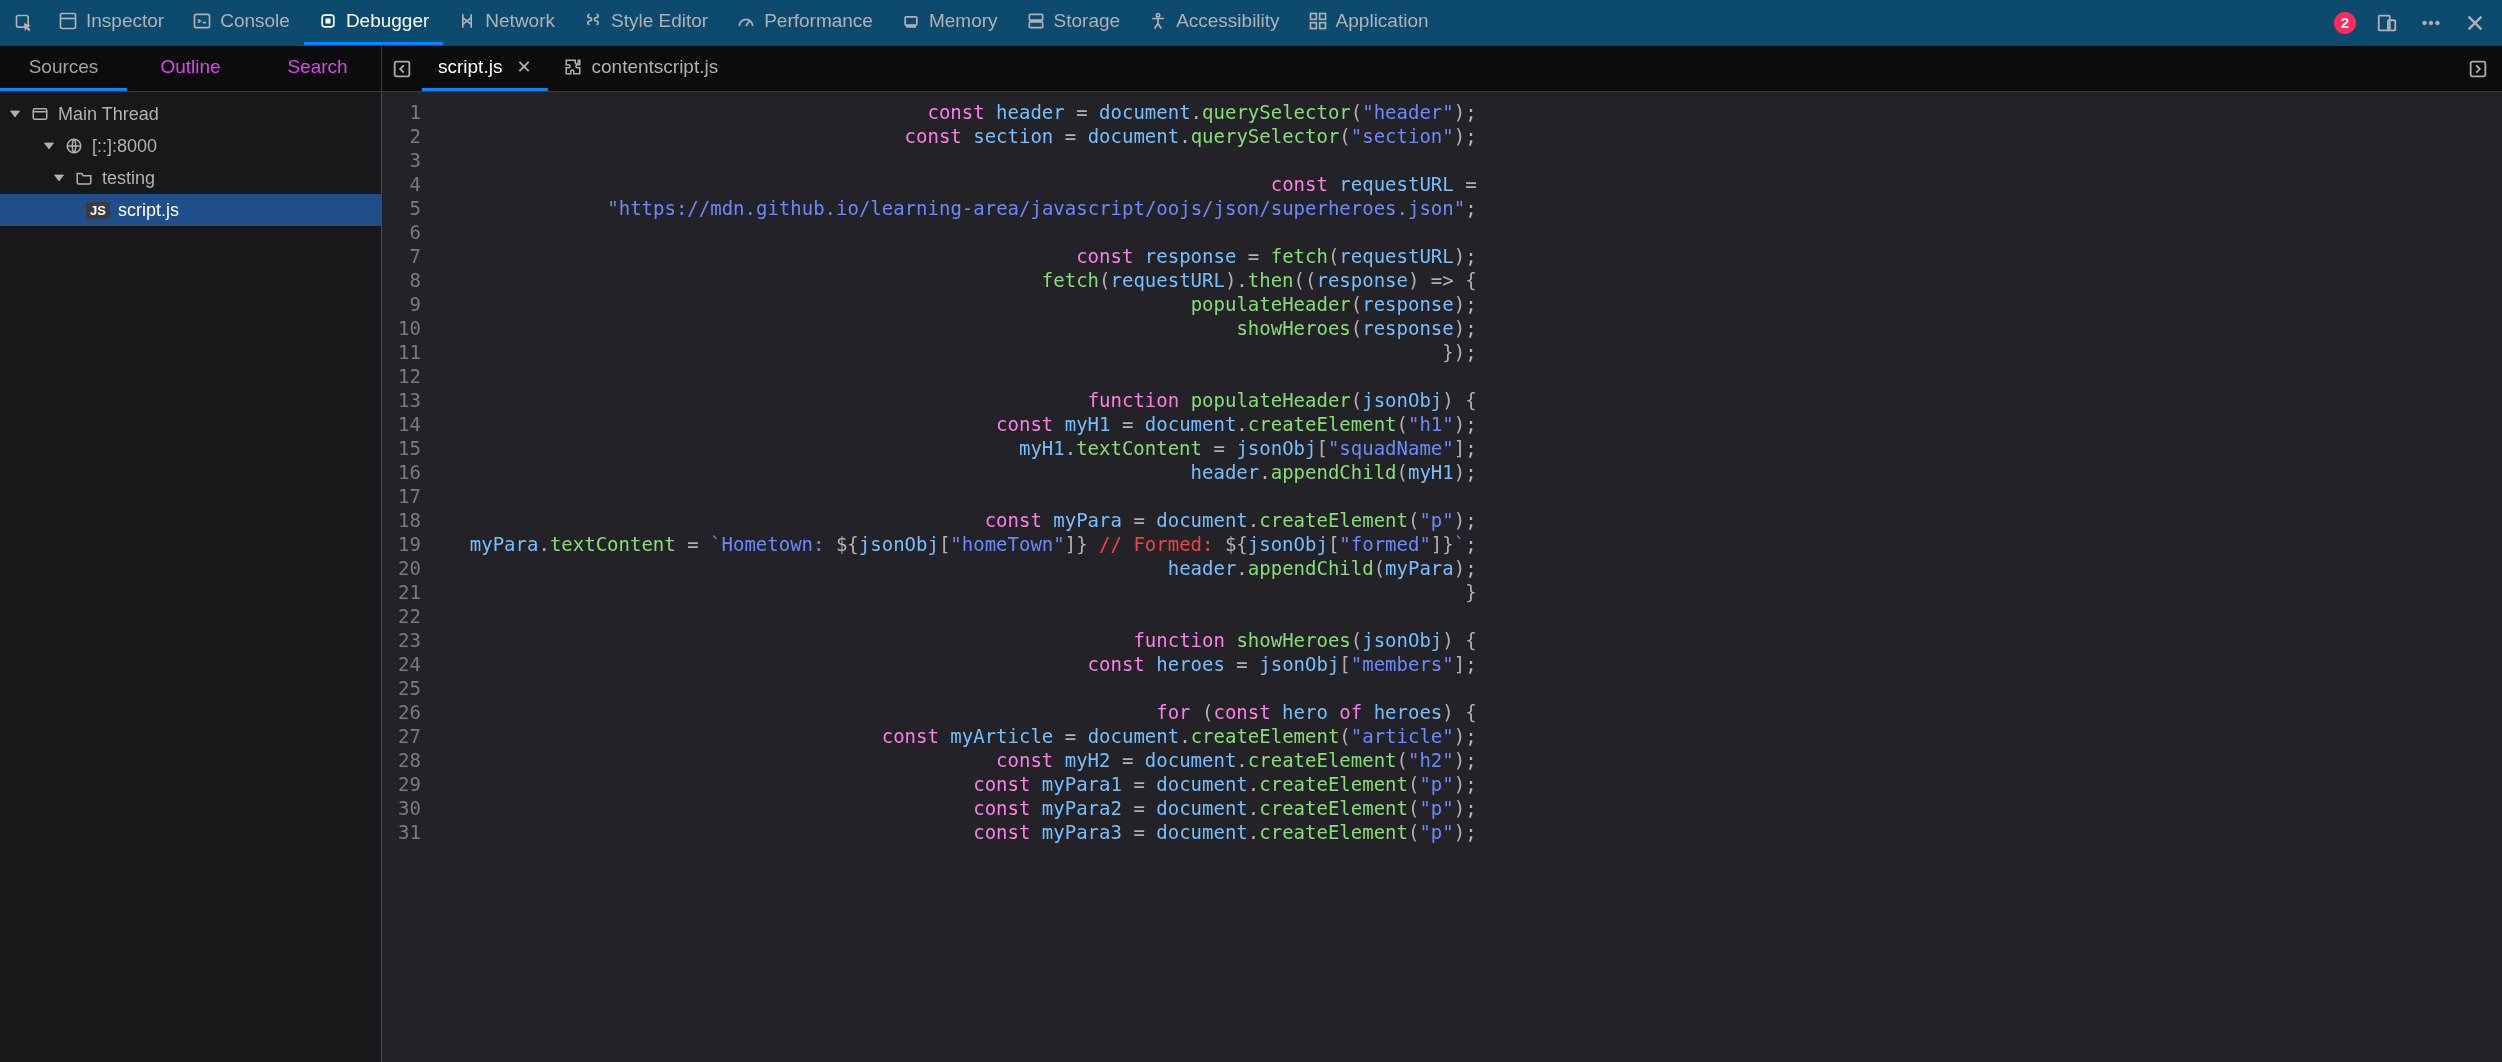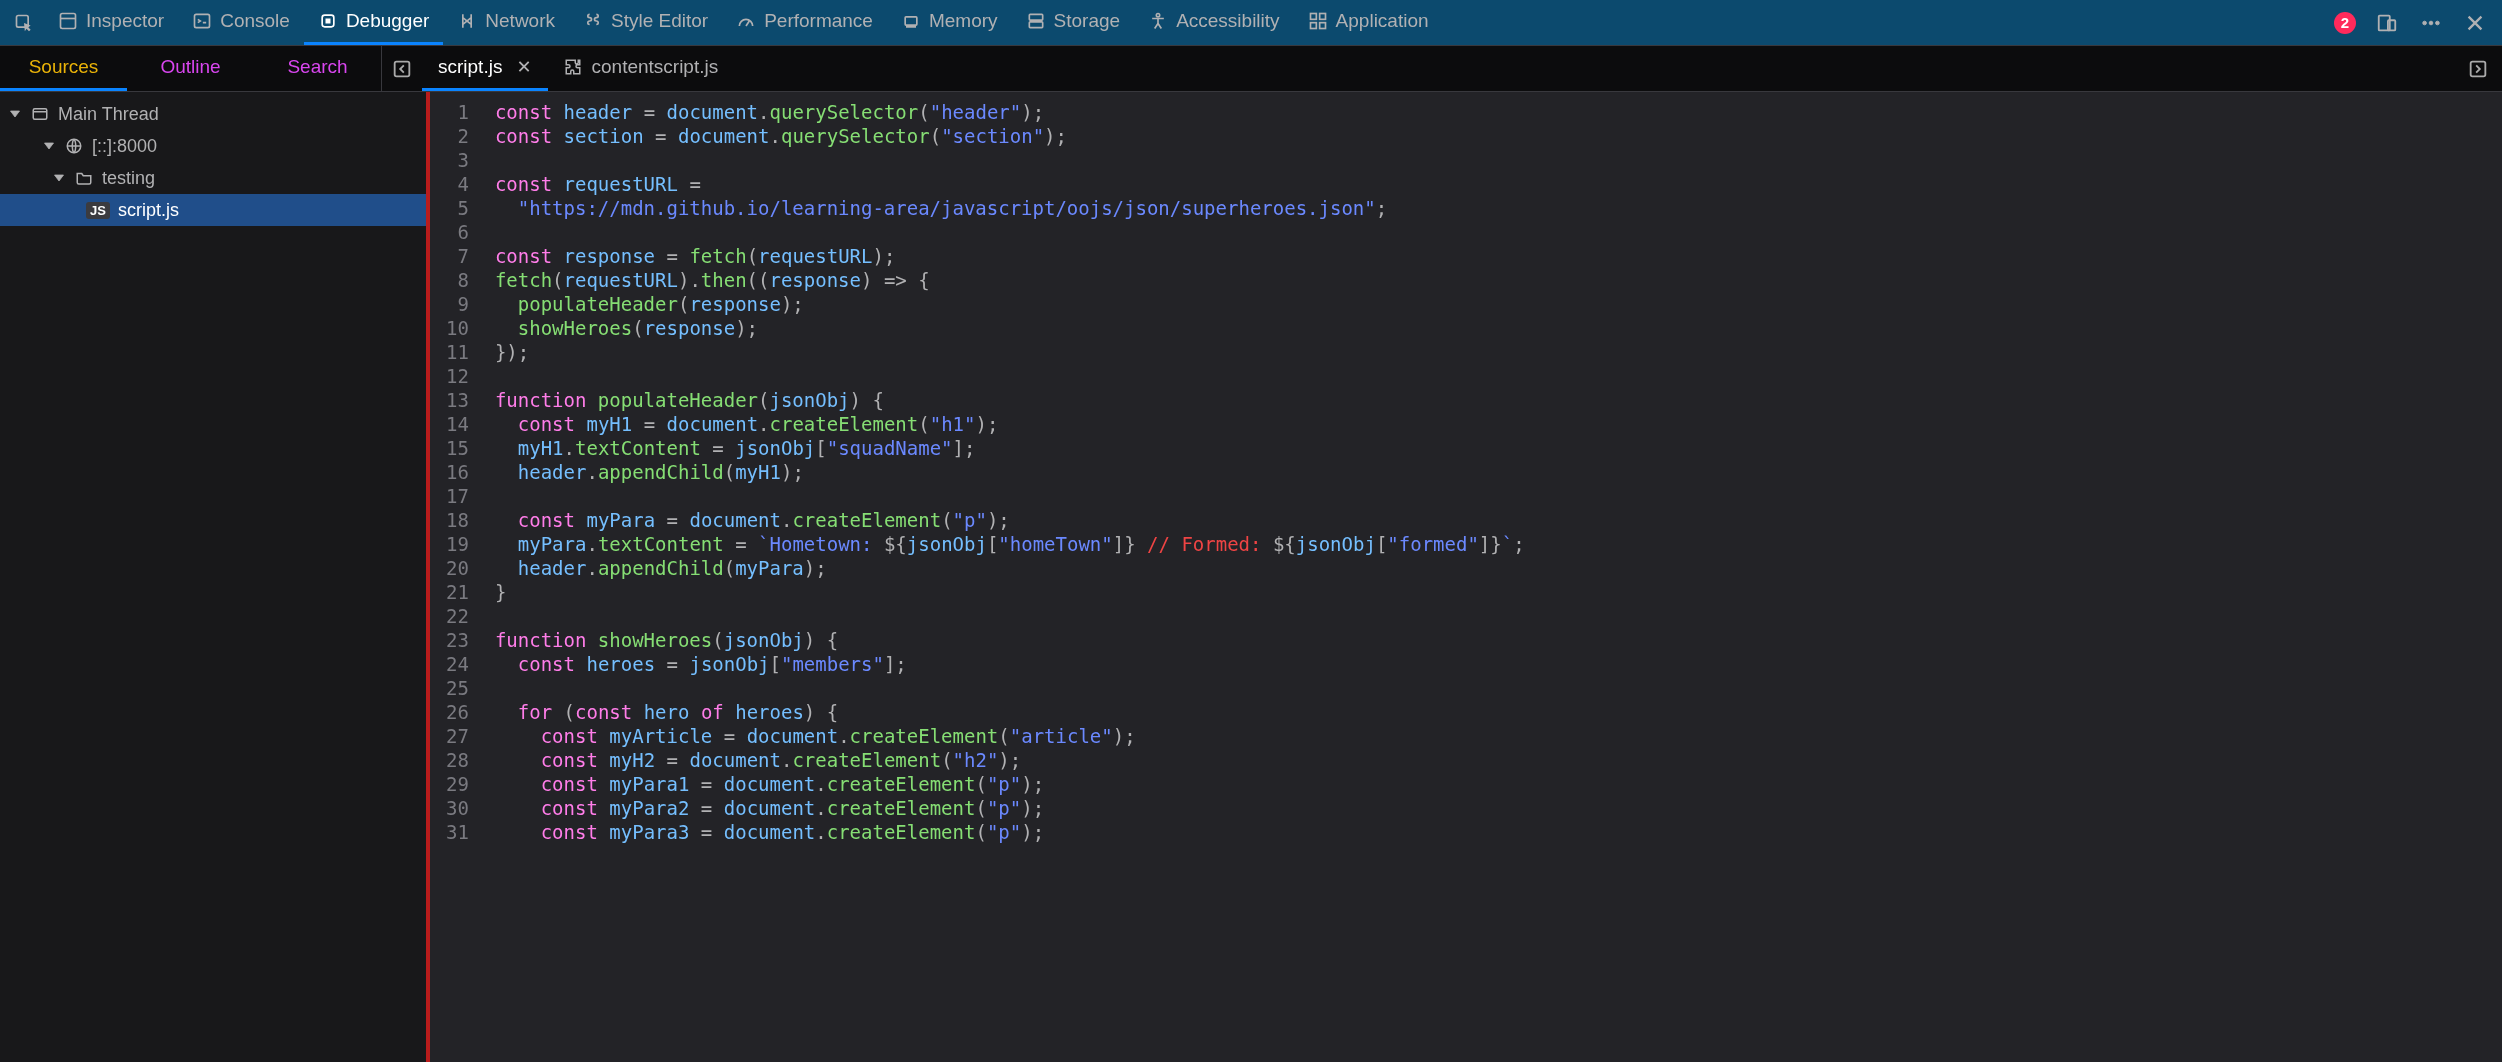--- a/index.html
+++ b/index.html
@@ -61,21 +61,21 @@
     display:flex;
     border-right:1px solid #38383d;
     height:100%;
   }
   .panel-tab {
     flex:1;
     display:flex; align-items:center; justify-content:center;
     color:#d946ef; cursor:pointer; font-size:19px;
     border-bottom:3px solid transparent;
   }
-  .panel-tab.active { color:#eab308; border-bottom-color:#0a84ff; }
+  .panel-tab.active { color:#a3a3a3; border-bottom-color:#0a84ff; }
 
   .file-tabs { flex:1; display:flex; align-items:center; position:relative; }
   .file-tabs .back-arrow {
     width:40px; height:100%;
     display:flex; align-items:center; justify-content:center;
     color:#aaa; cursor:pointer;
   }
   .file-tab {
     display:inline-flex; align-items:center; gap:10px;
     height:100%; padding:0 16px;
@@ -92,22 +92,22 @@
     width:32px; color:#aaa; cursor:pointer;
   }
 
   
   .main {
     display:flex;
     height: calc(100% - 92px);
   }
 
   .sidebar {
-    width:430px;
-    border-right:4px solid #b91c1c;
+    width:382px;
+    border-right:1px solid #b91c1c;
     background:#18181a;
     overflow:auto;
     padding-top:6px;
   }
   .tree-row {
     display:flex; align-items:center; gap:8px;
     height:32px; color:#b1b1b3; cursor:pointer;
     font-size:18px;
     white-space:nowrap;
   }
@@ -141,21 +141,21 @@
     text-align:right;
     padding:8px 10px 8px 16px;
     user-select:none;
   }
   .gutter div { height:24px; }
   .code {
     padding:8px 16px;
     color:#b1b1b3;
     white-space:pre;
   }
-  .code div { height:24px; }
+  .code div { height:24px;text-align:right; }
 
   
   .kw   { color:#ff7de9; }     
   .var  { color:#75bfff; }     
   .prop { color:#86de74; }     
   .str  { color:#6b89ff; }     
   .pun  { color:#b1b1b3; }     
   .op   { color:#b1b1b3; }     
   .cmt  { color:#ef4444; }
 

